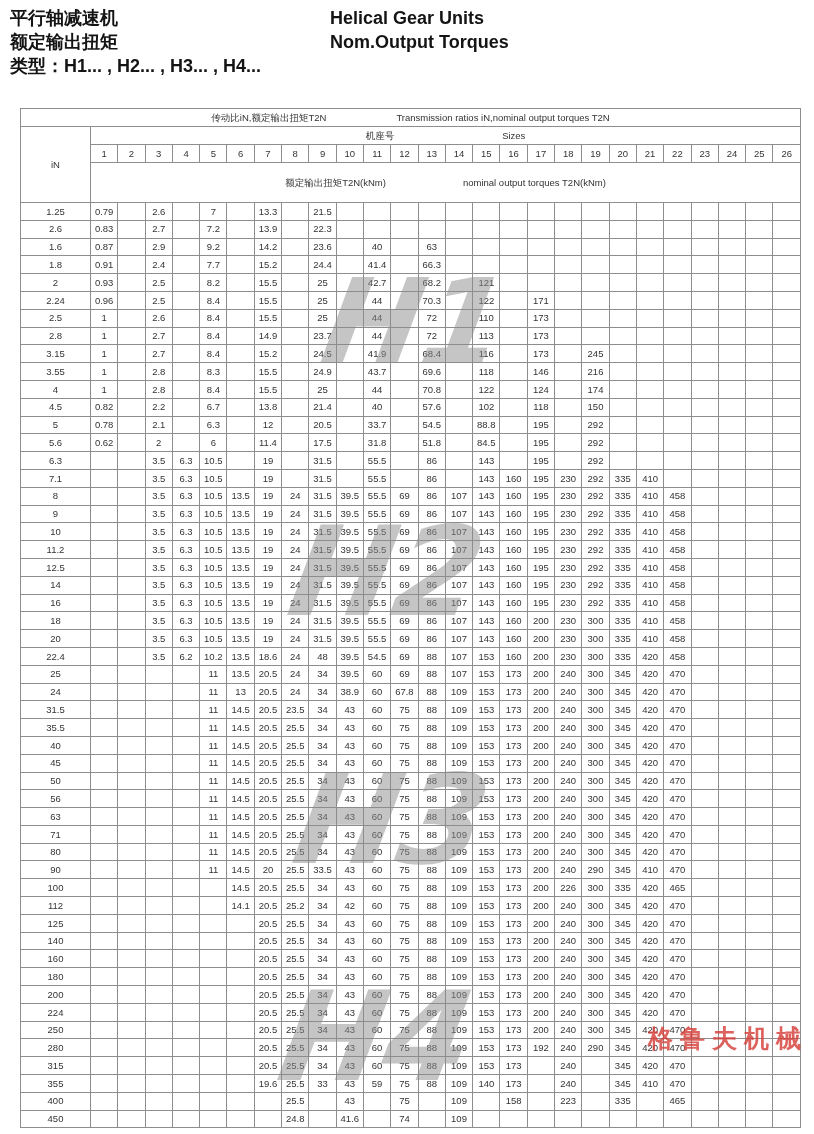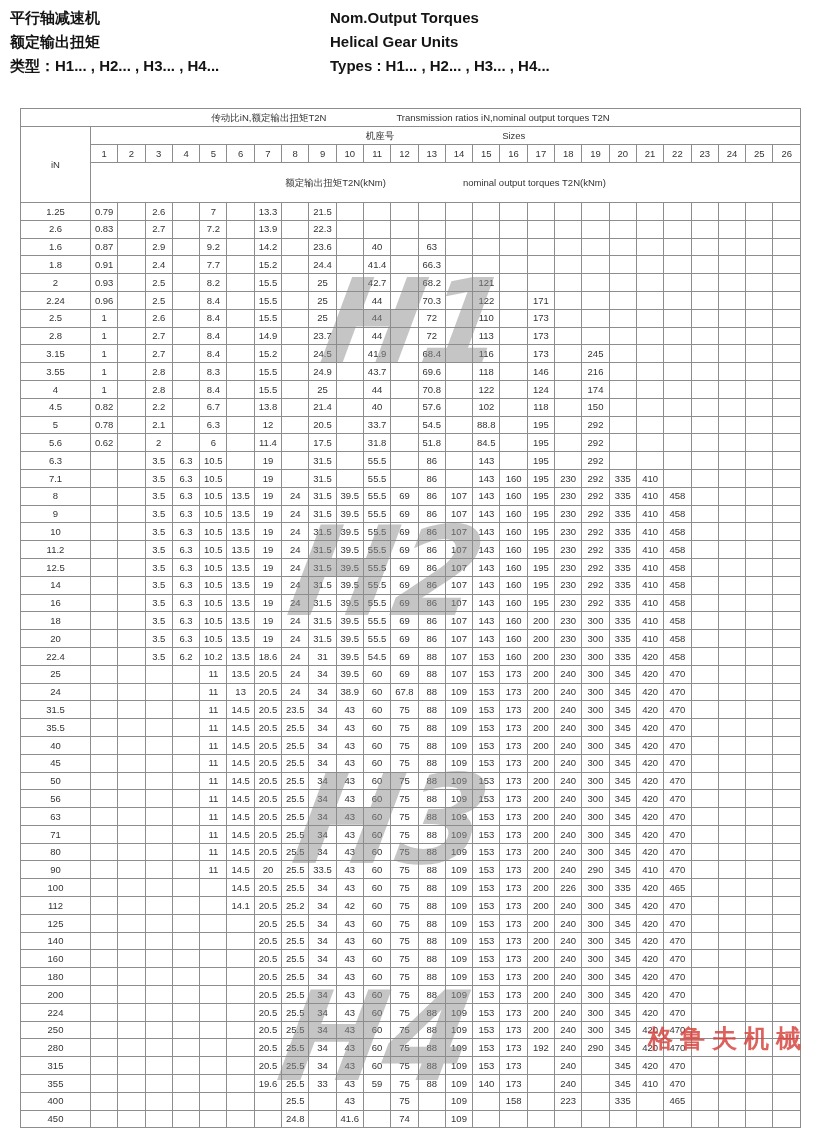--- a/index.html
+++ b/index.html
@@ -1,21 +1,21 @@
 <!DOCTYPE html>
 <html><head>
 <meta charset="utf-8">
 <style>
   html,body{margin:0;padding:0;}
   body{width:814px;height:1134px;background:#fff;font-family:"Liberation Sans",sans-serif;position:relative;overflow:hidden;}
   #page{position:absolute;inset:0;background:#fff;}
 
   
   .title-col{position:absolute;top:6px;font-weight:bold;color:#141414;}
-  .title-col div{line-height:24px;font-size:15px;white-space:nowrap;}
+  .title-col div{line-height:24px;font-size:18px;white-space:nowrap;}
   #title-cn{left:10px;}
   #title-en{left:330px;}
 
   
   #spec-table{position:absolute;left:20px;top:108px;border-collapse:collapse;table-layout:fixed;width:780px;z-index:2;background:transparent;}
   #spec-table td{border:1px solid #8d8d8d;padding:0;text-align:center;vertical-align:middle;
     font-size:9.5px;color:#333;white-space:nowrap;overflow:hidden;line-height:1;}
   #spec-table{border:1.5px solid #555;}
   tr.hdr1 td{height:17px;font-size:10.5px;color:#222;}
   tr.hdr2 td{height:17px;font-size:10.5px;color:#222;}
@@ -57,23 +57,22 @@
 <body>
 
 <div id="page">
 
   <div class="title-col" id="title-cn">
     <div>平行轴减速机</div>
     <div>额定输出扭矩</div>
     <div>类型：H1... , H2... , H3... , H4...</div>
   </div>
   <div class="title-col" id="title-en">
+    <div>Helical Gear Units</div>
     <div>Nom.Output Torques</div>
-    <div>Helical Gear Units</div>
-    <div>Types : H1... , H2... , H3... , H4...</div>
   </div>
 
   <table id="spec-table">
     <colgroup id="cols">
         <col style="width: 70px;">
         <col style="width: 27.3px;">
         <col style="width: 27.3px;">
         <col style="width: 27.3px;">
         <col style="width: 27.3px;">
         <col style="width: 27.3px;">
@@ -881,21 +880,21 @@
         <tr class="datarow">
           <td>22.4</td>
           <td></td>
           <td></td>
           <td>3.5</td>
           <td>6.2</td>
           <td>10.2</td>
           <td>13.5</td>
           <td>18.6</td>
           <td>24</td>
-          <td>31</td>
+          <td>48</td>
           <td>39.5</td>
           <td>54.5</td>
           <td>69</td>
           <td>88</td>
           <td>107</td>
           <td>153</td>
           <td>160</td>
           <td>200</td>
           <td>230</td>
           <td>300</td>

